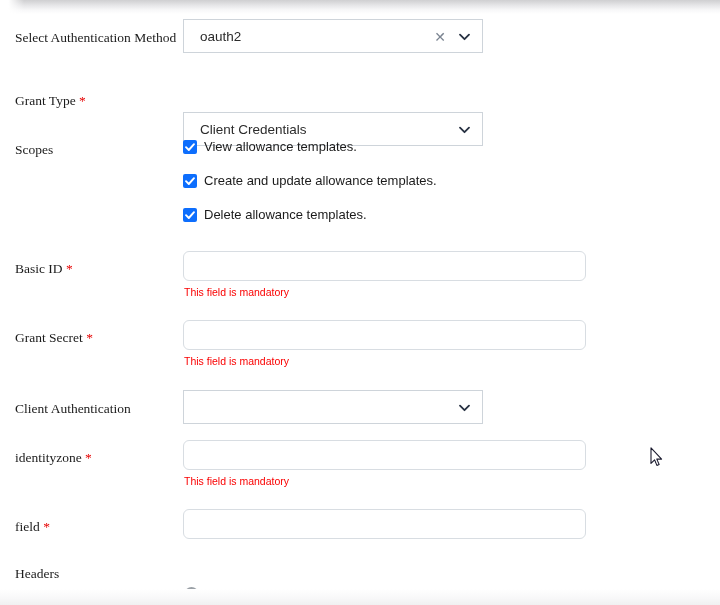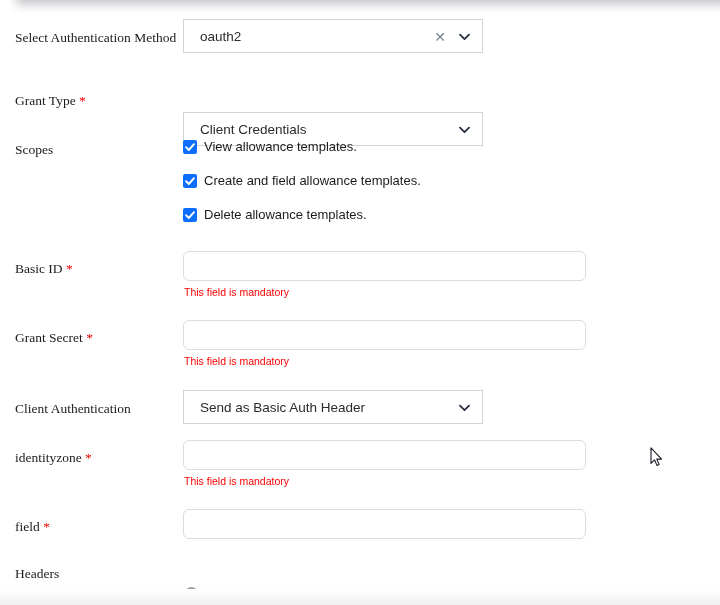--- a/index.html
+++ b/index.html
@@ -239,21 +239,21 @@
         </span>
         <span class="cb-label">View allowance templates.</span>
       </div>
 
       <div class="cb-row" style="top:34px;">
         <span class="cb" style="background: rgb(13, 110, 253);">
           <svg width="14" height="14" viewBox="0 0 14 14">
               <path d="M3 7.2 L5.8 10 L11 4.2" fill="none" stroke="#ffffff" stroke-width="1.9" stroke-linecap="round" stroke-linejoin="round"></path>
             </svg>
         </span>
-        <span class="cb-label">Create and field allowance templates.</span>
+        <span class="cb-label">Create and update allowance templates.</span>
       </div>
 
       <div class="cb-row" style="top:68px;">
         <span class="cb" style="background: rgb(13, 110, 253);">
           <svg width="14" height="14" viewBox="0 0 14 14">
               <path d="M3 7.2 L5.8 10 L11 4.2" fill="none" stroke="#ffffff" stroke-width="1.9" stroke-linecap="round" stroke-linejoin="round"></path>
             </svg>
         </span>
         <span class="cb-label">Delete allowance templates.</span>
       </div>
@@ -267,21 +267,20 @@
 
     <div class="row" style="top:328px;">
       <div class="label"><span>Grant Secret</span> <span class="req" style="color: rgb(230, 0, 0);">*</span></div>
       <div class="text-input" style="top:-8px;"></div>
       <div class="err" style="top: 27px; color: rgb(250, 0, 0);">This field is mandatory</div>
     </div>
 
     <div class="row" style="top:399px;">
       <div class="label"><span>Client Authentication</span></div>
       <div class="select-box" style="top:-9px;">
-        <span class="select-value">Send as Basic Auth Header</span>
         <span class="chev">
           <svg width="11" height="8" viewBox="0 0 11 8">
               <path d="M1 1.6 L5.5 6.2 L10 1.6" fill="none" stroke="#273142" stroke-width="1.8" stroke-linecap="round" stroke-linejoin="round"></path>
             </svg>
         </span>
       </div>
     </div>
 
     <div class="row" style="top:448px;">
       <div class="label"><span>identityzone</span> <span class="req" style="color: rgb(230, 0, 0);">*</span></div>

